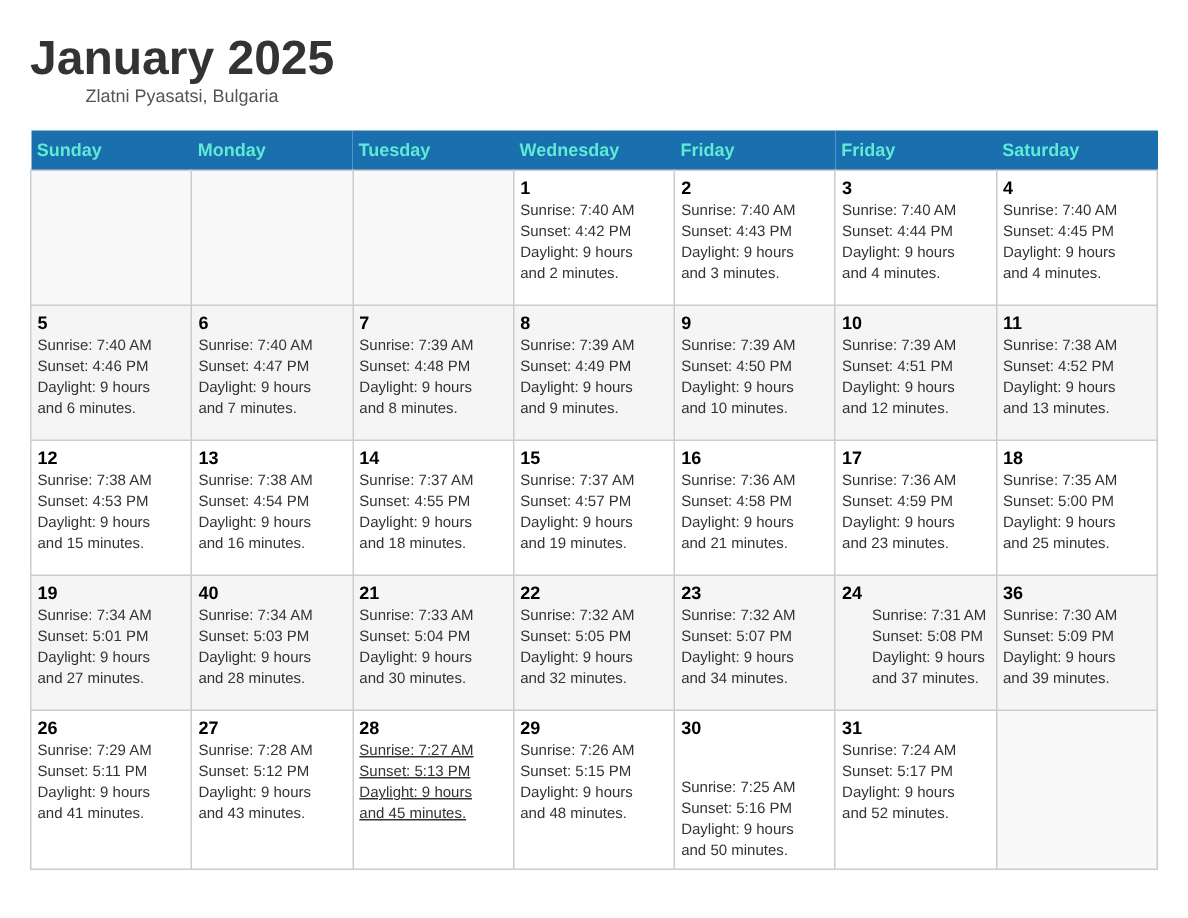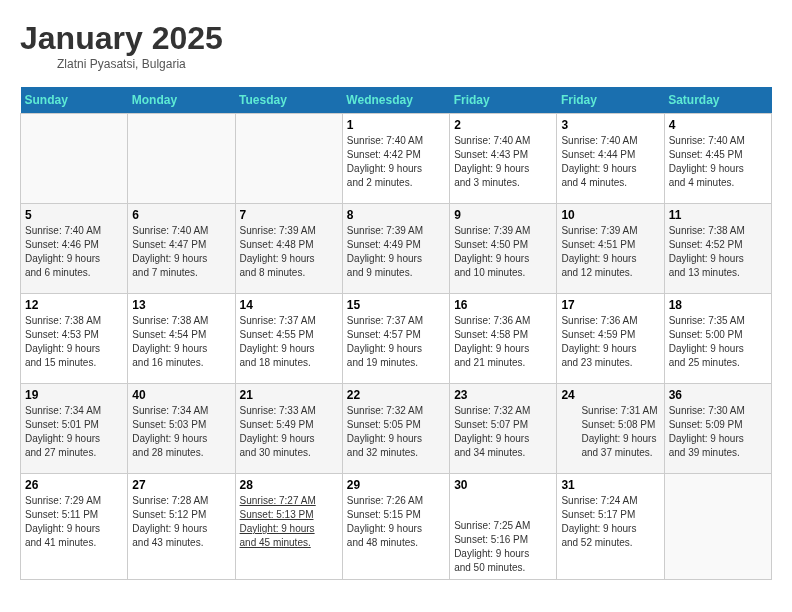--- a/index.html
+++ b/index.html
@@ -255,21 +255,21 @@
         <td>
           <span class="day-num">40</span>
           <div class="day-info" style="white-space: pre-line;">Sunrise: 7:34 AM
 Sunset: 5:03 PM
 Daylight: 9 hours
 and 28 minutes.</div>
         </td>
         <td>
           <span class="day-num">21</span>
           <div class="day-info" style="white-space: pre-line;">Sunrise: 7:33 AM
-Sunset: 5:49 PM
+Sunset: 5:04 PM
 Daylight: 9 hours
 and 30 minutes.</div>
         </td>
         <td>
           <span class="day-num">22</span>
           <div class="day-info" style="white-space: pre-line;">Sunrise: 7:32 AM
 Sunset: 5:05 PM
 Daylight: 9 hours
 and 32 minutes.</div>
         </td>

